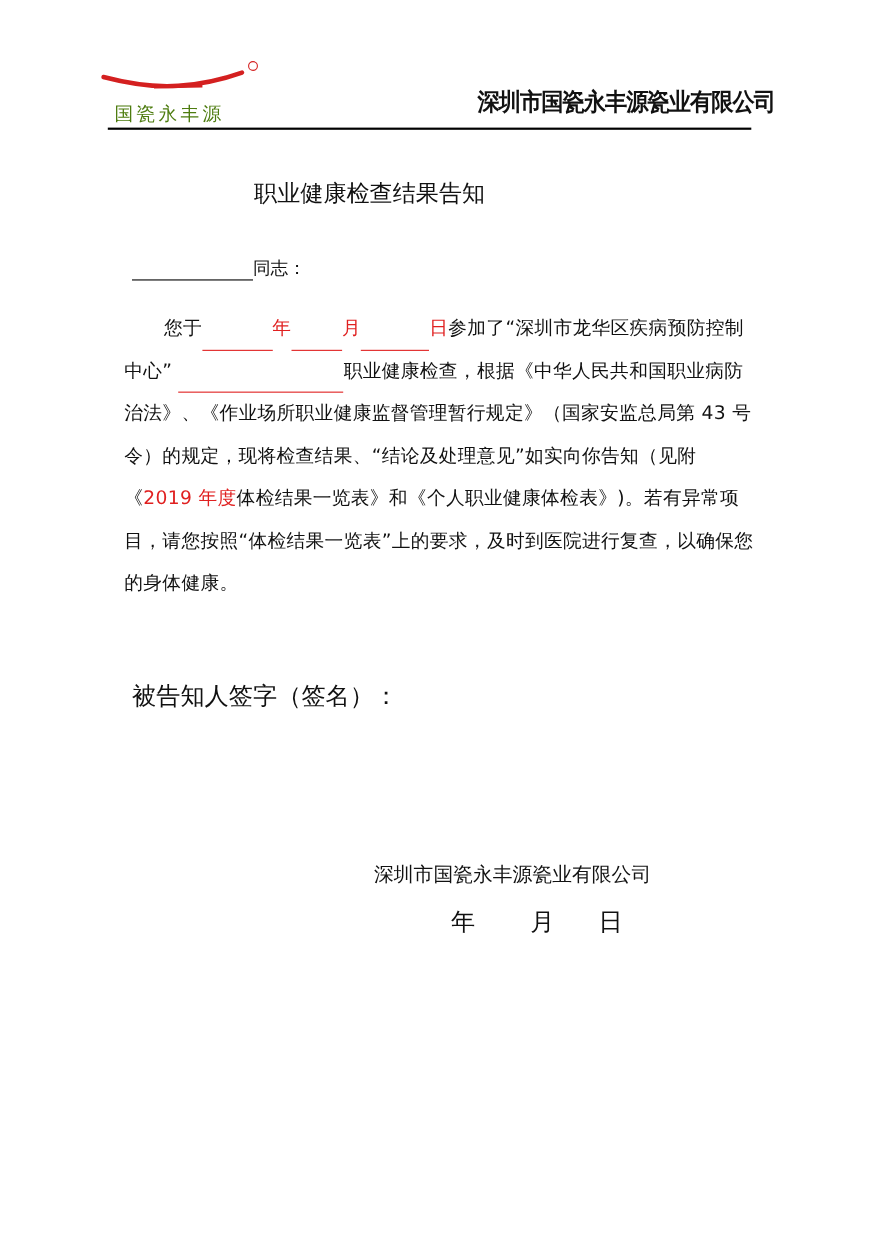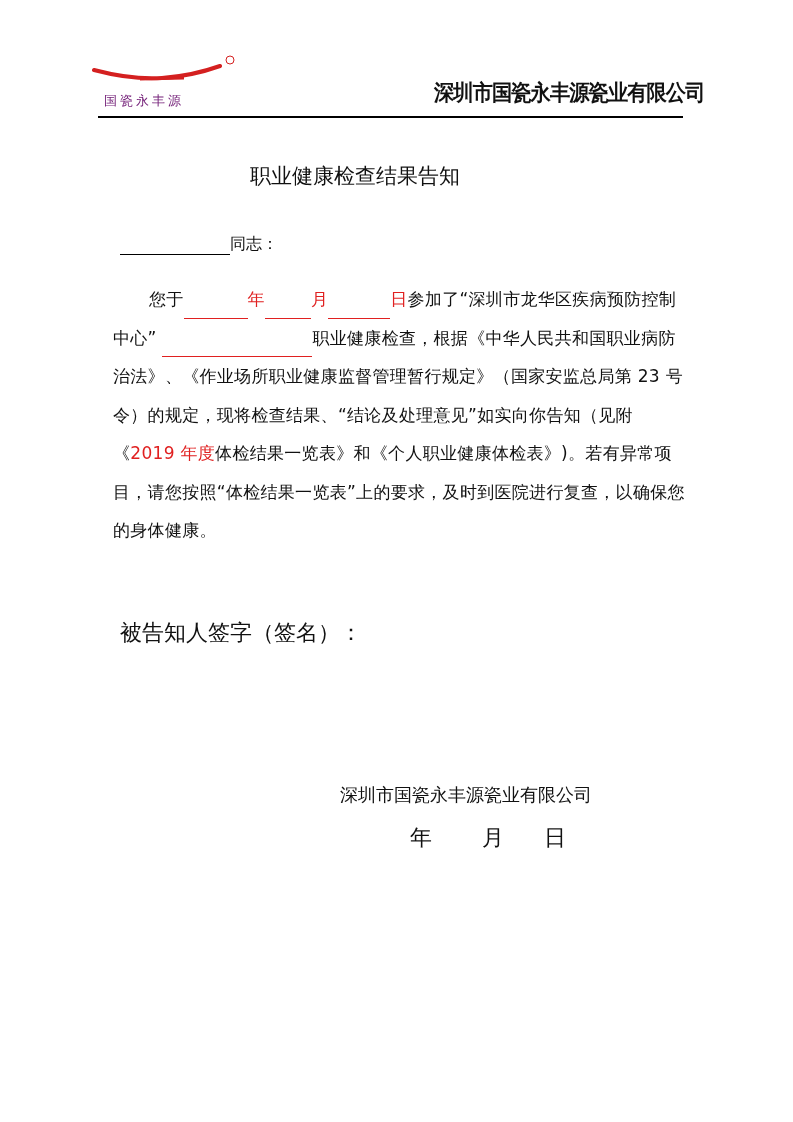--- a/index.html
+++ b/index.html
@@ -1,26 +1,26 @@
 <!DOCTYPE html>
 <html><head>
 <meta charset="utf-8">
 <style>
   html, body { margin:0; padding:0; background:#ffffff; }
   body { width:793px; height:1122px; position:relative; overflow:hidden;
          font-family:"DejaVu Serif","Liberation Serif",serif; color:#111; }
   .logo { position:absolute; left:92px; top:54px; width:150px; height:60px; }
-  .logo-text { position:absolute; left:12px; top:38px; font-size:13px; color:#701a75;
+  .logo-text { position:absolute; left:12px; top:38px; font-size:17px; color:#4d7c0f;
                letter-spacing:3px; font-family:"DejaVu Serif",serif; }
   .company-header { position:absolute; left:434px; top:78px; font-size:22px; font-weight:bold;
                     font-family:"DejaVu Sans","Liberation Sans",sans-serif; letter-spacing:-1px;
                     transform:scaleX(0.92); transform-origin:left top; }
   .header-rule { position:absolute; left:98px; top:116px; width:585px; height:2px; background:#000; }
   .title { position:absolute; left:0; width:672px; top:162px; text-align:center; font-size:21px;
-           font-family:"DejaVu Sans",sans-serif;padding-left:19px; }
+           font-family:"DejaVu Sans",sans-serif; }
   .salutation { position:absolute; left:120px; top:234px; font-size:16px; font-family:"DejaVu Sans",sans-serif; }
   .blank { display:inline-block; border-bottom:1px solid #000; height:16px; vertical-align:bottom; }
   .blank.red { border-bottom-color:#e02020; }
   .red { color:#e02020; }
   .body-text { position:absolute; left:113px; top:280px; width:572px; font-size:17px; line-height:38.5px;
                font-family:"DejaVu Sans",sans-serif; letter-spacing:0.3px; }
   .body-text p { margin:0; }
   .signature { position:absolute; left:120px; top:618px; font-size:22px; font-family:"DejaVu Sans",sans-serif; }
   .footer-company { position:absolute; left:340px; top:783px; font-size:18px; font-family:"DejaVu Sans",sans-serif; }
   .footer-date { position:absolute; left:410px; top:823px; font-size:22px; font-family:"DejaVu Sans",sans-serif; }
@@ -43,21 +43,21 @@
 
 <div class="title">职业健康检查结果告知</div>
 
 <div class="salutation">
   <span class="blank" style="width:110px"></span><span>同志：</span>
 </div>
 
 <div class="body-text">
   <p style="text-indent:36px">
     <span>您于</span><span class="blank red" style="width:64px"></span><span class="red">年</span><span class="blank red" style="width:46px"></span><span class="red">月</span><span class="blank red" style="width:62px"></span><span class="red">日</span><span>参加了“深圳市龙华区疾病预防控制中心”</span>
-    <span class="blank red" style="width:150px"></span><span>职业健康检查，根据《中华人民共和国职业病防治法》、《作业场所职业健康监督管理暂行规定》（国家安监总局第 23 号令）的规定，现将检查结果、“结论及处理意见”如实向你告知（见附《</span><span class="red">2019 年度</span><span>体检结果一览表》和《个人职业健康体检表》)。若有异常项目，请您按照“体检结果一览表”上的要求，及时到医院进行复查，以确保您的身体健康。</span>
+    <span class="blank red" style="width:150px"></span><span>职业健康检查，根据《中华人民共和国职业病防治法》、《作业场所职业健康监督管理暂行规定》（国家安监总局第 43 号令）的规定，现将检查结果、“结论及处理意见”如实向你告知（见附《</span><span class="red">2019 年度</span><span>体检结果一览表》和《个人职业健康体检表》)。若有异常项目，请您按照“体检结果一览表”上的要求，及时到医院进行复查，以确保您的身体健康。</span>
   </p>
 </div>
 
 <div class="signature">被告知人签字（签名）：</div>
 
 <div class="footer-company">深圳市国瓷永丰源瓷业有限公司</div>
 <div class="footer-date">
   <span>年</span><span style="width:50px"></span><span>月</span><span style="width:40px"></span><span>日</span>
 </div>
 

